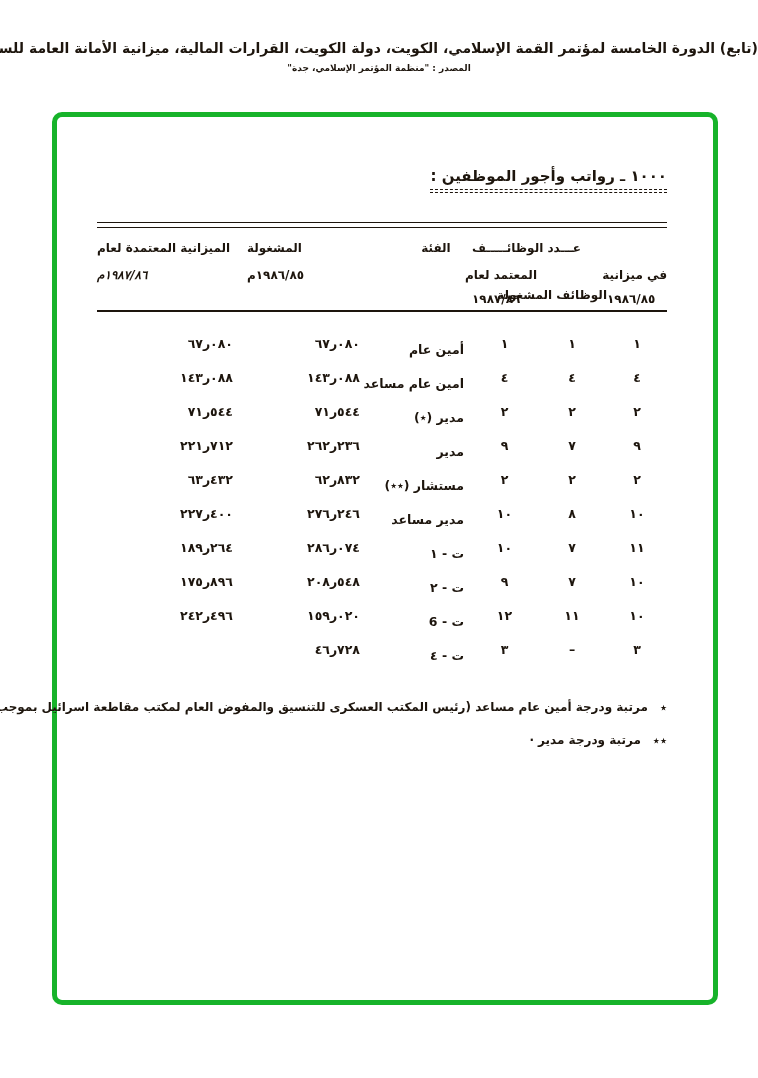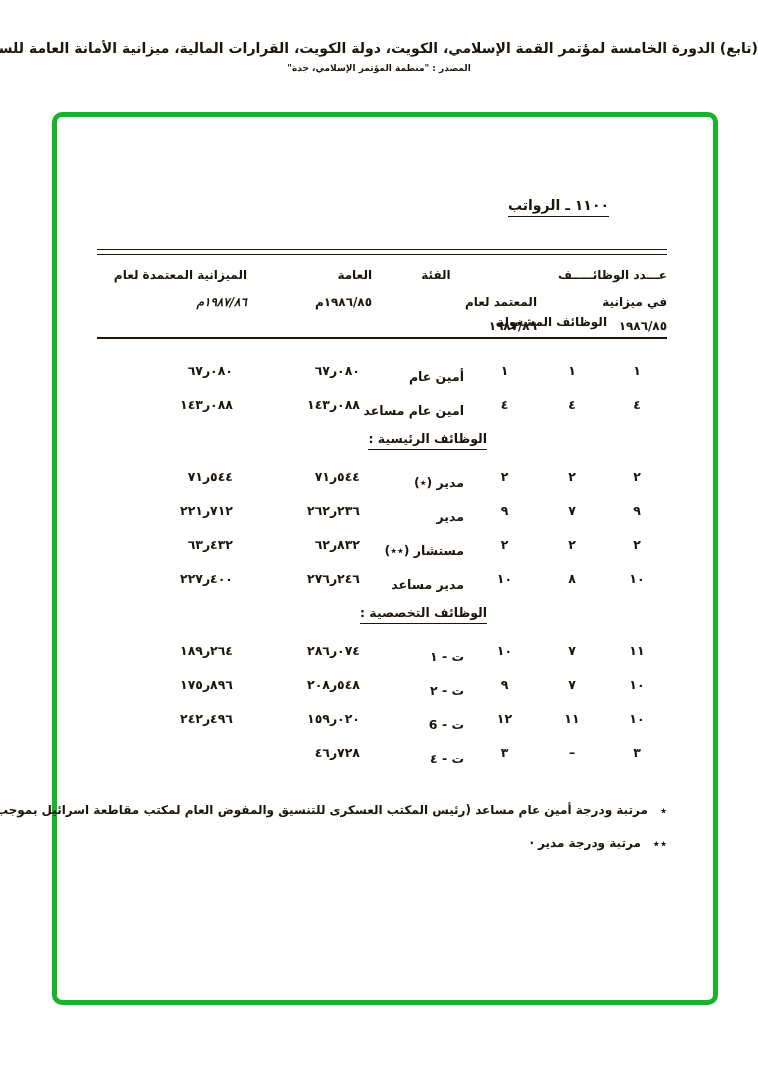--- a/index.html
+++ b/index.html
@@ -26,21 +26,21 @@
   .u-dd{display:inline-block;position:relative;border-bottom:1px dashed #1d150d;padding-bottom:4px;}
   .u-dd::after{content:"";position:absolute;right:0;left:0;bottom:-4px;border-bottom:1px dashed #1d150d;}
   .doc-subtitle{text-align:right;font-size:14px;font-weight:700;margin:30px 58px 0 0;}
   .u-s{display:inline-block;border-bottom:1.5px solid #1d150d;padding-bottom:3px;}
   
   .budget-table{margin-top:32px;width:570px;font-weight:700;}
   .rule-double{height:4px;border-top:1.5px solid #1d150d;border-bottom:1px solid #1d150d;}
   .rule-heavy{border-top:2.5px solid #1d150d;}
   .thead{display:grid;grid-template-columns:60px 70px 65px 100px 125px 150px;
          grid-template-rows:28px 26px 22px;align-items:center;font-size:12px;padding-top:6px;}
-  .th{text-align:right;white-space:nowrap;}
+  .th{text-align:left;white-space:nowrap;}
   .th-group{grid-column:1 / span 3;grid-row:1;}
   .th-cat{grid-column:4;grid-row:1;text-align:center;padding-left:28px;}
   .th-b86{grid-column:5;grid-row:1;}
   .th-ab87{grid-column:6;grid-row:1;}
   .th-inb{grid-column:1;grid-row:2;}
   .th-occ{grid-column:2;grid-row:2;margin-top:40px;}
   .th-app{grid-column:3;grid-row:2;}
   .th-b86y{grid-column:5;grid-row:2;}
   .th-ab87y{grid-column:6;grid-row:2;font-style:italic;}
   .th-inby{grid-column:1;grid-row:3;}
@@ -67,32 +67,32 @@
 <body>
 
 <div class="page-header">
   <div class="ph-line1">(تابع) الدورة الخامسة لمؤتمر القمة الإسلامي، الكويت، دولة الكويت، القرارات المالية، ميزانية الأمانة العامة للسنة المالية ١٩٨٧/٨٦</div>
   <div class="ph-line2">المصدر :  "منظمة المؤتمر الإسلامي، جدة"</div>
 </div>
 
 <div class="frame">
   <div class="box-content">
 
-
-    <div class="doc-subtitle">
-      <span class="u-s">١١٠٠ ـ الرواتب</span>
+    <div class="doc-title">
+      <span class="u-dd">١٠٠٠ ـ رواتب وأجور الموظفين :</span>
     </div>
+
 
     <div class="budget-table">
       <div class="rule-double"></div>
 
       <div class="thead">
         <div class="th th-group">عـــدد الوظائـــــف</div>
         <div class="th th-cat">الفئة</div>
-        <div class="th th-b86">العامة</div>
+        <div class="th th-b86">المشغولة</div>
         <div class="th th-ab87">الميزانية المعتمدة لعام</div>
 
         <div class="th th-inb">في ميزانية</div>
         <div class="th th-occ">الوظائف المشغولة</div>
         <div class="th th-app">المعتمد لعام</div>
         <div class="th th-b86y">١٩٨٦/٨٥م</div>
         <div class="th th-ab87y">١٩٨٧/٨٦م</div>
 
         <div class="th th-inby">١٩٨٦/٨٥</div>
         <div class="th th-appy">١٩٨٧/٨٦</div>
@@ -110,23 +110,20 @@
             <div class="tcell c5 num">٦٧ر٠٨٠</div>
           </div>
           <div class="trow">
             <div class="tcell c0">٤</div>
             <div class="tcell c1">٤</div>
             <div class="tcell c2">٤</div>
             <div class="tcell c3">امين عام مساعد</div>
             <div class="tcell c4 num">١٤٣ر٠٨٨</div>
             <div class="tcell c5 num">١٤٣ر٠٨٨</div>
           </div>
-          <div class="section-row">
-            <span class="section-heading-text">الوظائف الرئيسية :</span>
-          </div>
           <div class="trow">
             <div class="tcell c0">٢</div>
             <div class="tcell c1">٢</div>
             <div class="tcell c2">٢</div>
             <div class="tcell c3">مدير (٭)</div>
             <div class="tcell c4 num">٧١ر٥٤٤</div>
             <div class="tcell c5 num">٧١ر٥٤٤</div>
           </div>
           <div class="trow">
             <div class="tcell c0">٩</div>
@@ -145,23 +142,20 @@
             <div class="tcell c5 num">٦٣ر٤٣٢</div>
           </div>
           <div class="trow">
             <div class="tcell c0">١٠</div>
             <div class="tcell c1">٨</div>
             <div class="tcell c2">١٠</div>
             <div class="tcell c3">مدير مساعد</div>
             <div class="tcell c4 num">٢٧٦ر٢٤٦</div>
             <div class="tcell c5 num">٢٢٧ر٤٠٠</div>
           </div>
-          <div class="section-row">
-            <span class="section-heading-text">الوظائف التخصصية :</span>
-          </div>
           <div class="trow">
             <div class="tcell c0">١١</div>
             <div class="tcell c1">٧</div>
             <div class="tcell c2">١٠</div>
             <div class="tcell c3">ت - ١</div>
             <div class="tcell c4 num">٢٨٦ر٠٧٤</div>
             <div class="tcell c5 num">١٨٩ر٢٦٤</div>
           </div>
           <div class="trow">
             <div class="tcell c0">١٠</div>

